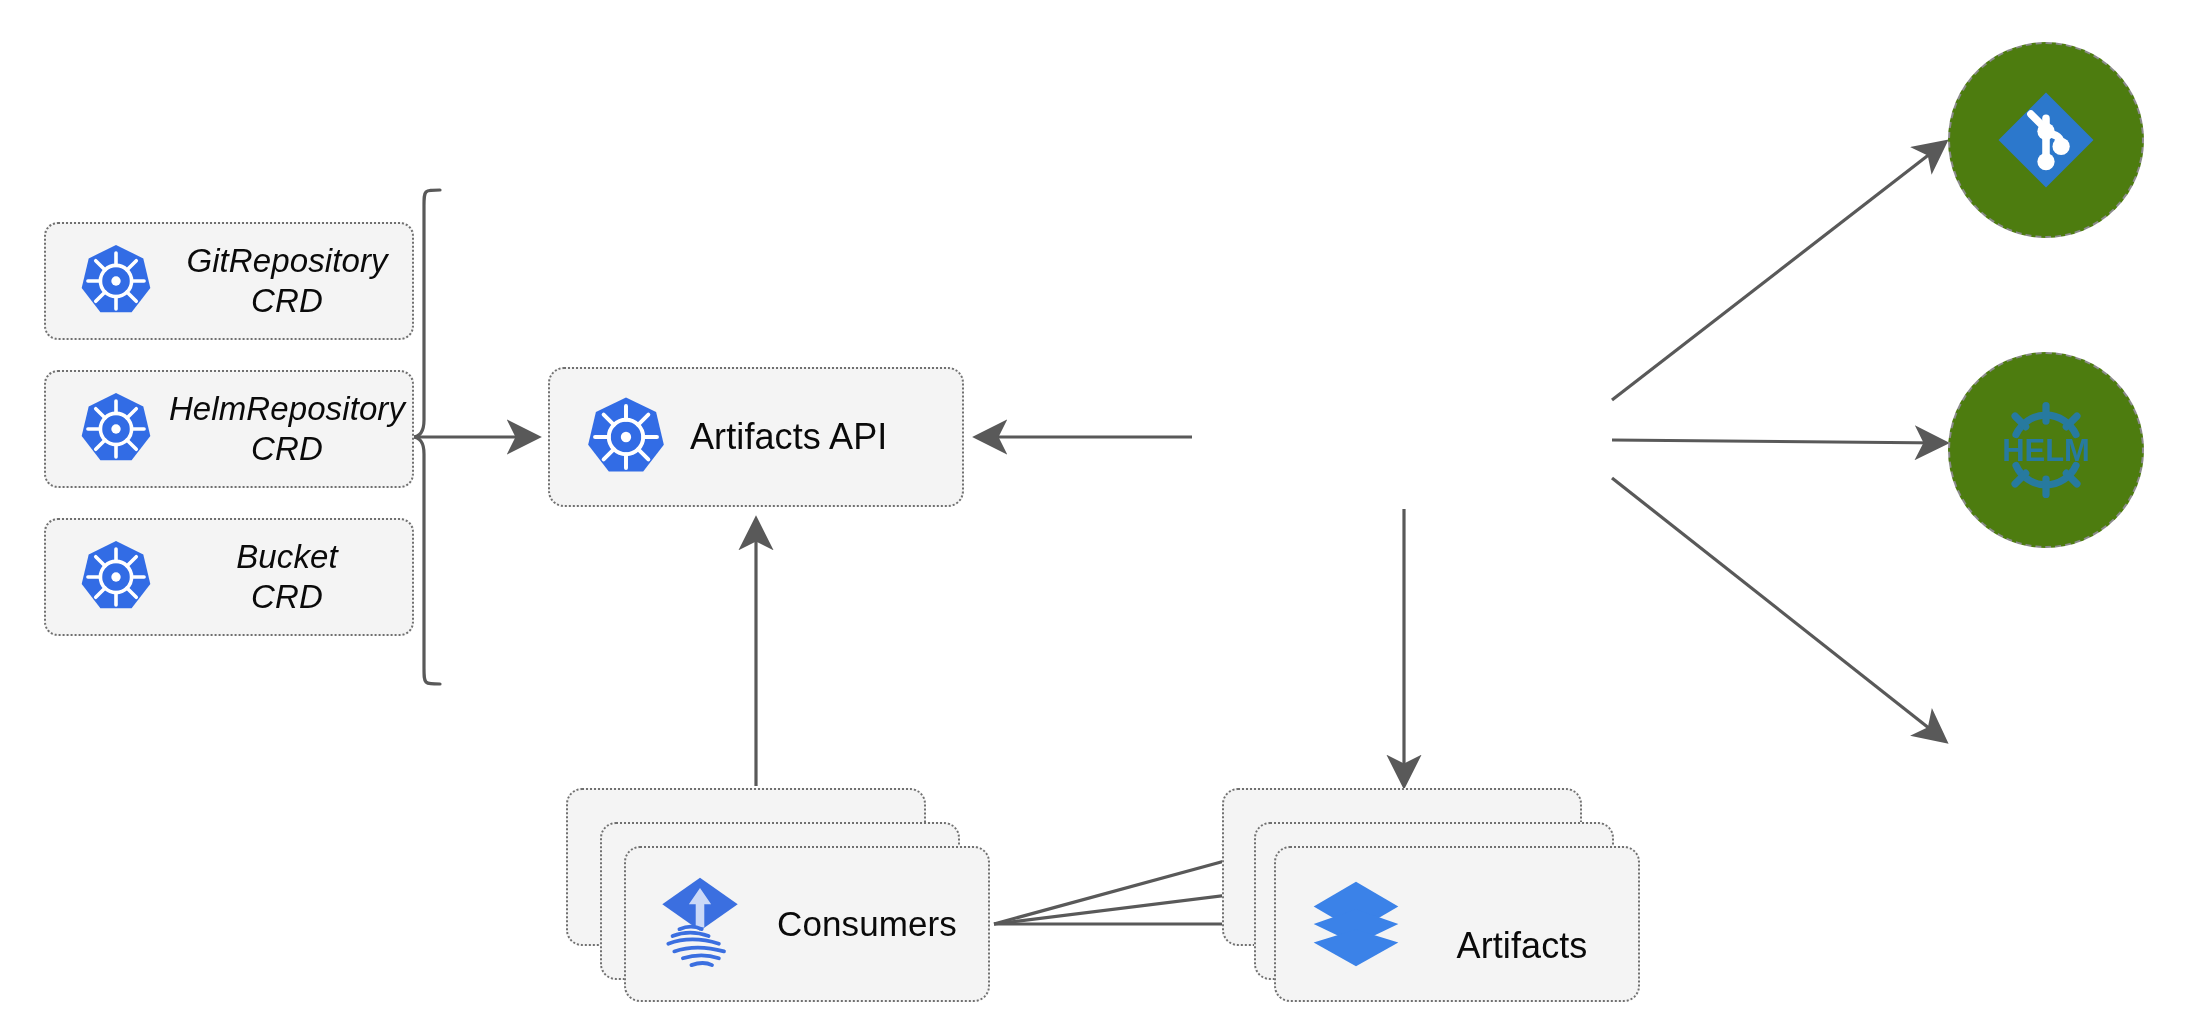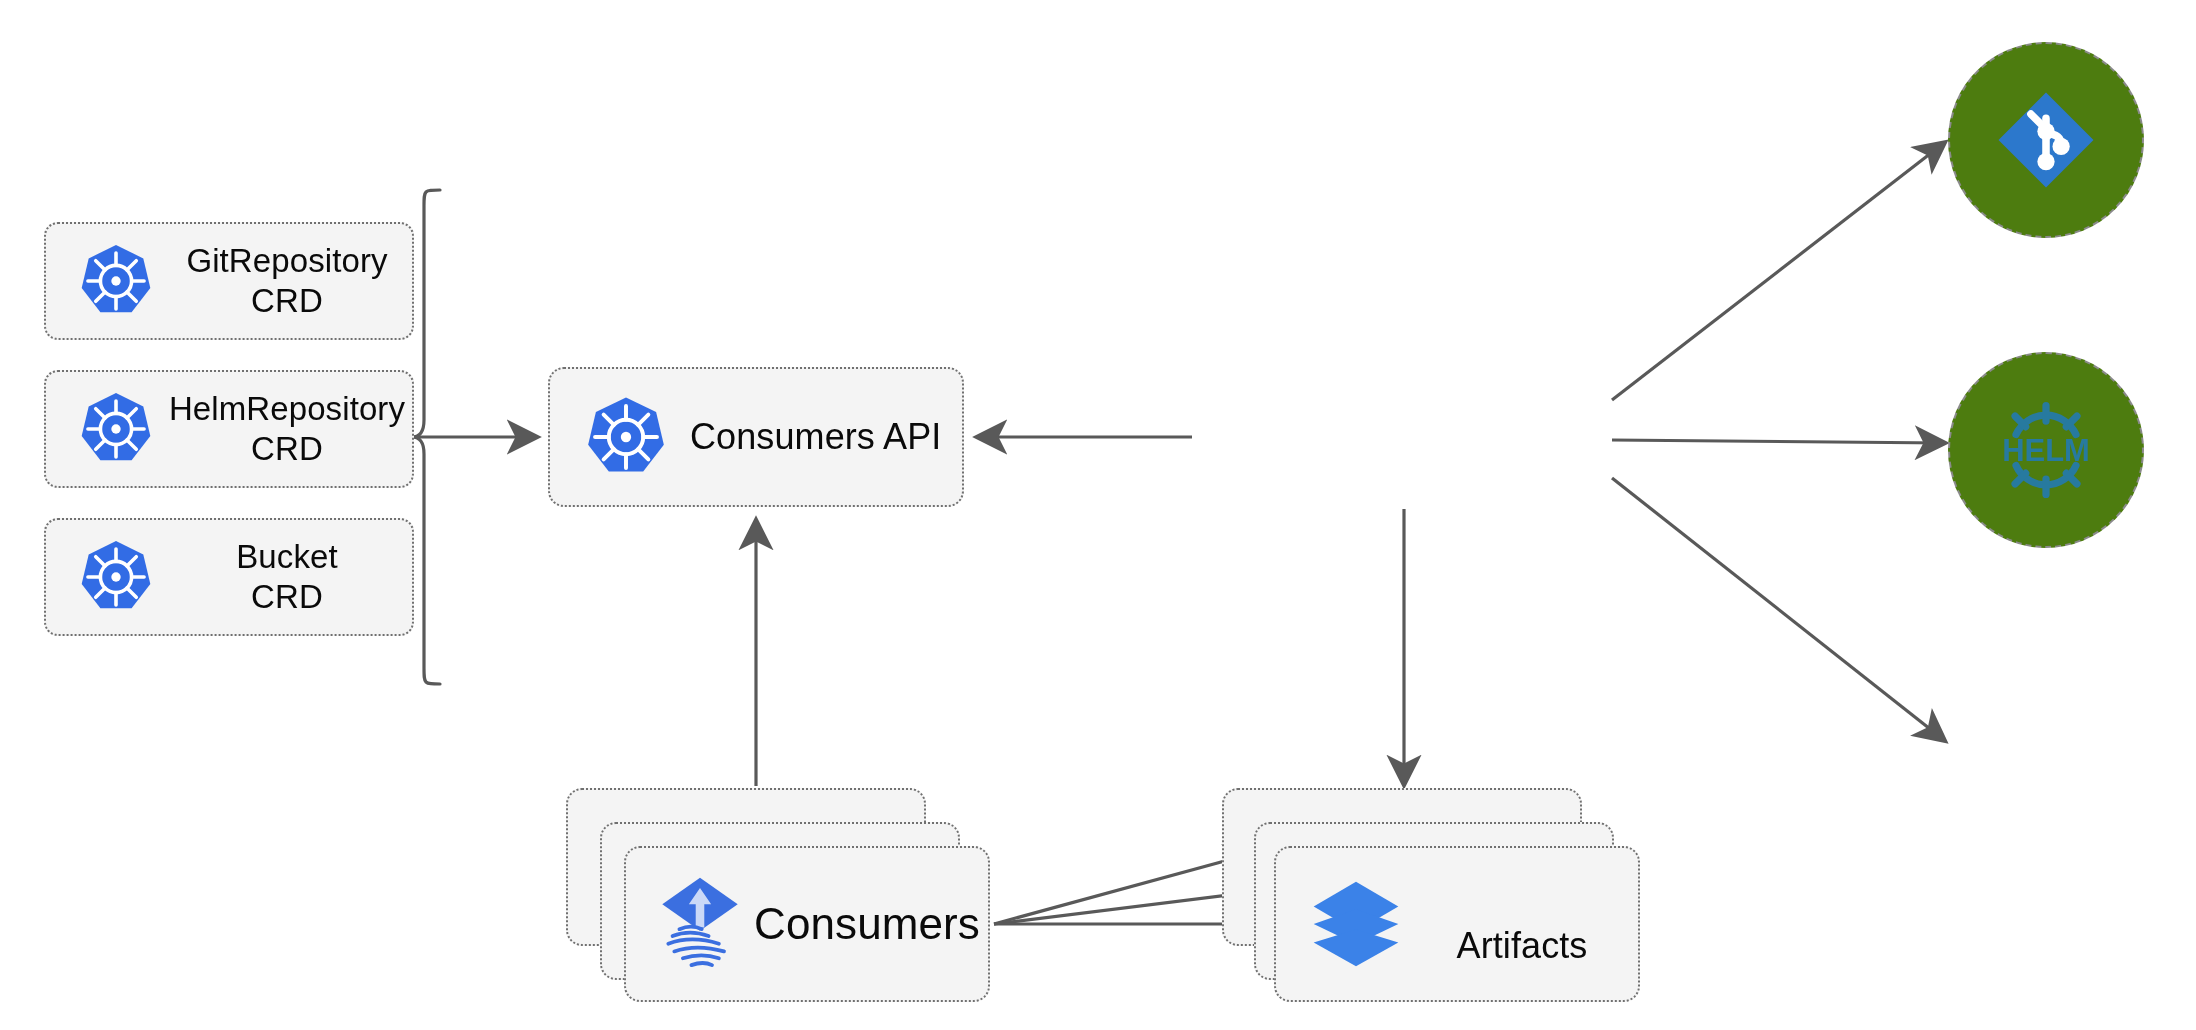--- a/index.html
+++ b/index.html
@@ -71,21 +71,21 @@
   }
 
   
   .crd {
     left: 44px;
     width: 370px;
     height: 118px;
     border-radius: 14px;
   }
   .crd .card-icon { width: 104px; margin-left: 18px; }
-  .crd .card-label { font-size: 33px; }
+  .crd .card-label { font-size: 33px; font-style: italic; }
   #crd-git   { top: 222px; }
   #crd-helm  { top: 370px; }
   #crd-bucket{ top: 518px; }
 
   
   #k8s-api {
     left: 548px;
     top: 367px;
     width: 416px;
     height: 140px;
@@ -102,21 +102,21 @@
   }
   #source-controller .card-icon { width: 104px; margin-left: 26px; }
   #source-controller .card-label { font-size: 36px; }
 
   
   .stack-card { border-radius: 16px; }
   #consumers-back2 { left: 566px; top: 788px; width: 360px; height: 158px; }
   #consumers-back1 { left: 600px; top: 822px; width: 360px; height: 158px; }
   #consumers-front { left: 624px; top: 846px; width: 366px; height: 156px; }
   #consumers-front .card-icon { width: 104px; margin-left: 22px; }
-  #consumers-front .card-label { font-size: 44px; }
+  #consumers-front .card-label { font-size: 35px; }
 
   
   #artifacts-back2 { left: 1222px; top: 788px; width: 360px; height: 158px; }
   #artifacts-back1 { left: 1254px; top: 822px; width: 360px; height: 158px; }
   #artifacts-front { left: 1274px; top: 846px; width: 366px; height: 156px; }
   #artifacts-front .card-icon { width: 112px; margin-left: 24px; }
   #artifacts-front .card-label { font-size: 36px; margin-top: 44px; }
 
   
   .ext-circle {
@@ -265,21 +265,21 @@
             <line x1="14" y1="50" x2="30" y2="50"></line>
             <line x1="70" y1="50" x2="86" y2="50"></line>
             <line x1="24" y1="24" x2="36" y2="36"></line>
             <line x1="64" y1="64" x2="76" y2="76"></line>
             <line x1="76" y1="24" x2="64" y2="36"></line>
             <line x1="36" y1="64" x2="24" y2="76"></line>
           </g>
           <circle cx="50" cy="50" r="6" fill="#ffffff"></circle>
         </svg>
       </div>
-      <div class="card-label">Consumers API</div>
+      <div class="card-label">Artifacts API</div>
     </div>
   </div>
 
 
   <div class="card ghost stack-card" id="consumers-back2"></div>
   <div class="card ghost stack-card" id="consumers-back1"></div>
   <div class="card stack-card" id="consumers-front">
     <div class="card-inner">
       <div class="card-icon">
         <svg class="icon" width="86" height="96" viewBox="0 0 100 112">

